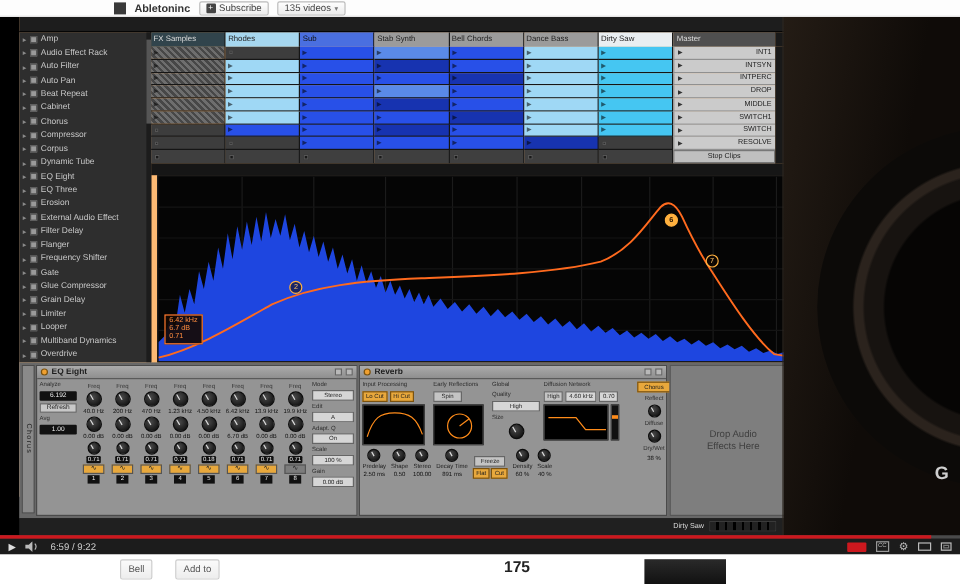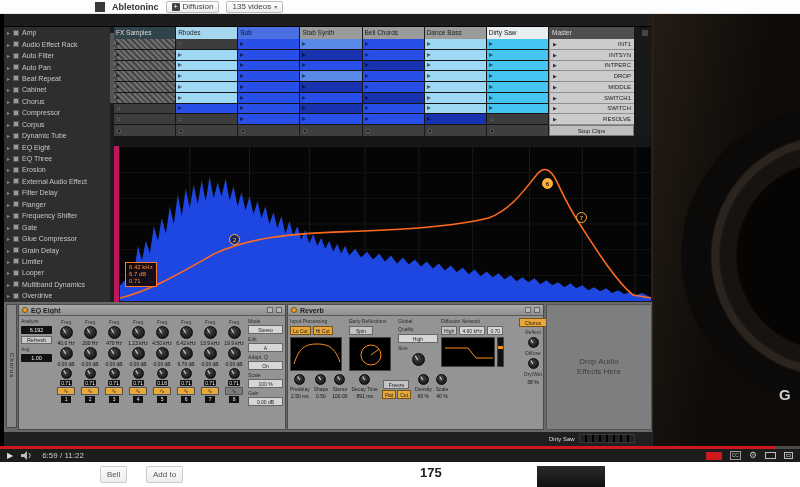--- a/index.html
+++ b/index.html
@@ -10,21 +10,21 @@
 .avatar{width:10px;height:10px;background:#3a3a3a;flex:none}
 .channel{font-size:9px;font-weight:bold;color:#333;white-space:nowrap}
 .yt-btn{height:12px;display:flex;align-items:center;gap:3px;padding:0 5px;border:1px solid #bbb;border-radius:2px;background:linear-gradient(#fefefe,#ececec);font-size:8px;color:#444;white-space:nowrap;cursor:pointer}
 .sub-ico{width:8px;height:8px;background:#444;color:#fff;font-size:7px;line-height:8px;text-align:center;border-radius:1px}
 .caret{font-size:6px;color:#777}
 
 
 .video{position:absolute;left:0;top:14px;width:800px;height:448px;background:#000}
 
 
-.ableton{position:absolute;left:4px;top:0;width:652px;height:400px;background:#be185d}
+.ableton{position:absolute;left:16px;top:0;width:652px;height:400px;background:#fdba74}
 .al-topbar{position:absolute;left:0;top:0;width:652px;height:13px;background:#1d1d1d;border-bottom:1px solid #000}
 .browser{position:absolute;left:0;top:13px;width:110px;height:275px;background:#2e2e2e;overflow:hidden;border-right:1px solid #000}
 .bscroll{position:absolute;right:0;top:13px;width:4px;height:275px;background:#1c1c1c}
 .bthumb{width:4px;height:70px;background:#555;margin-top:6px}
 .bitem{display:flex;align-items:center;height:11.45px;padding-left:3px;gap:3px;color:#c8c8c8;font-size:7px;white-space:nowrap;overflow:hidden}
 .tri{color:#8a8a8a;font-size:6px;flex:none}
 .bico{width:6px;height:6px;background:#9a9a9a;border:1px solid #555;flex:none}
 
 
 .session{position:absolute;left:110px;top:13px;width:542px;height:119px}
@@ -139,21 +139,21 @@
 .rel-title{position:absolute;left:612px;top:4px;width:170px;font-size:9px;font-weight:bold;color:#222;white-space:nowrap;overflow:hidden}
 </style>
 </head>
 <body>
 
 <div class="yt-header">
   <span class="avatar"></span>
   <span class="channel">Abletoninc</span>
   <span class="yt-btn">
     <span class="sub-ico">+</span>
-    <span>Diffusion</span>
+    <span>Subscribe</span>
   </span>
   <span class="yt-btn">
     <span>135 videos</span>
     <span class="caret">▾</span>
   </span>
 </div>
 
 <div class="video">
 
   <div class="ableton">
@@ -853,21 +853,21 @@
   <div class="progress">
       <div class="fill" style="width:97%"></div>
     </div>
   <div class="controls">
     <span class="play">▶</span>
     <svg width="13" height="9">
       <polygon points="0,3 3,3 6,0 6,9 3,6 0,6" fill="#bbb"></polygon>
       <path d="M8,2 A3.5,3.5 0 0 1 8,7" stroke="#bbb" fill="none"></path>
     </svg>
     <span class="time">
-      <span>6:59</span> <span>/</span> <span>11:22</span>
+      <span>6:59</span> <span>/</span> <span>9:22</span>
     </span>
     <span class="spacer"></span>
     <span class="ytred"></span>
     <span class="ccbox">CC</span>
     <span class="gear">⚙</span>
     <span class="wide"></span>
     <span class="fullscr"></span>
   </div>
 </div>
 

